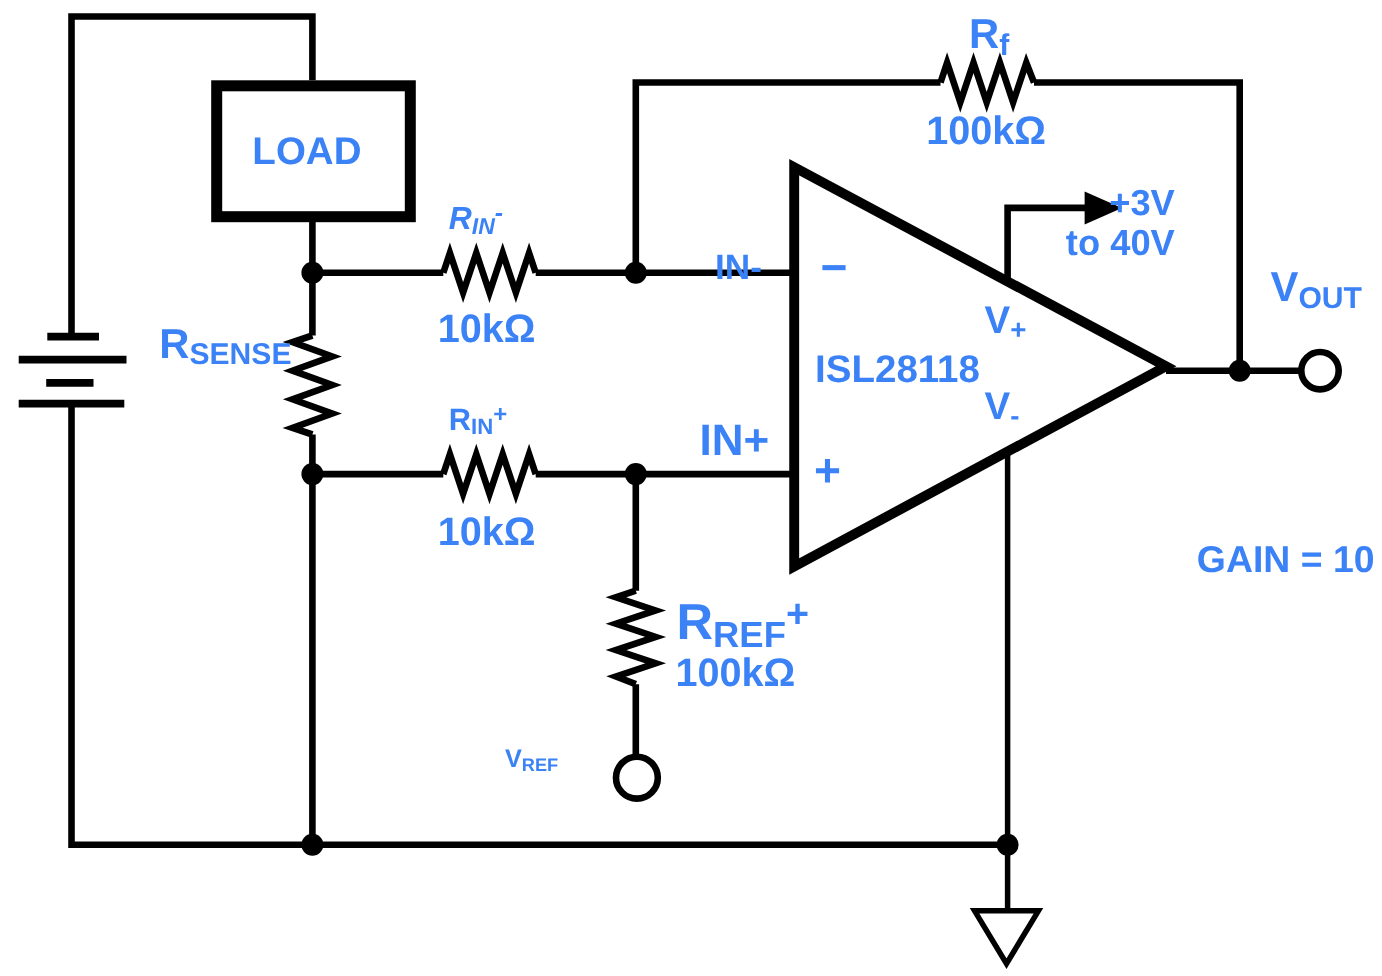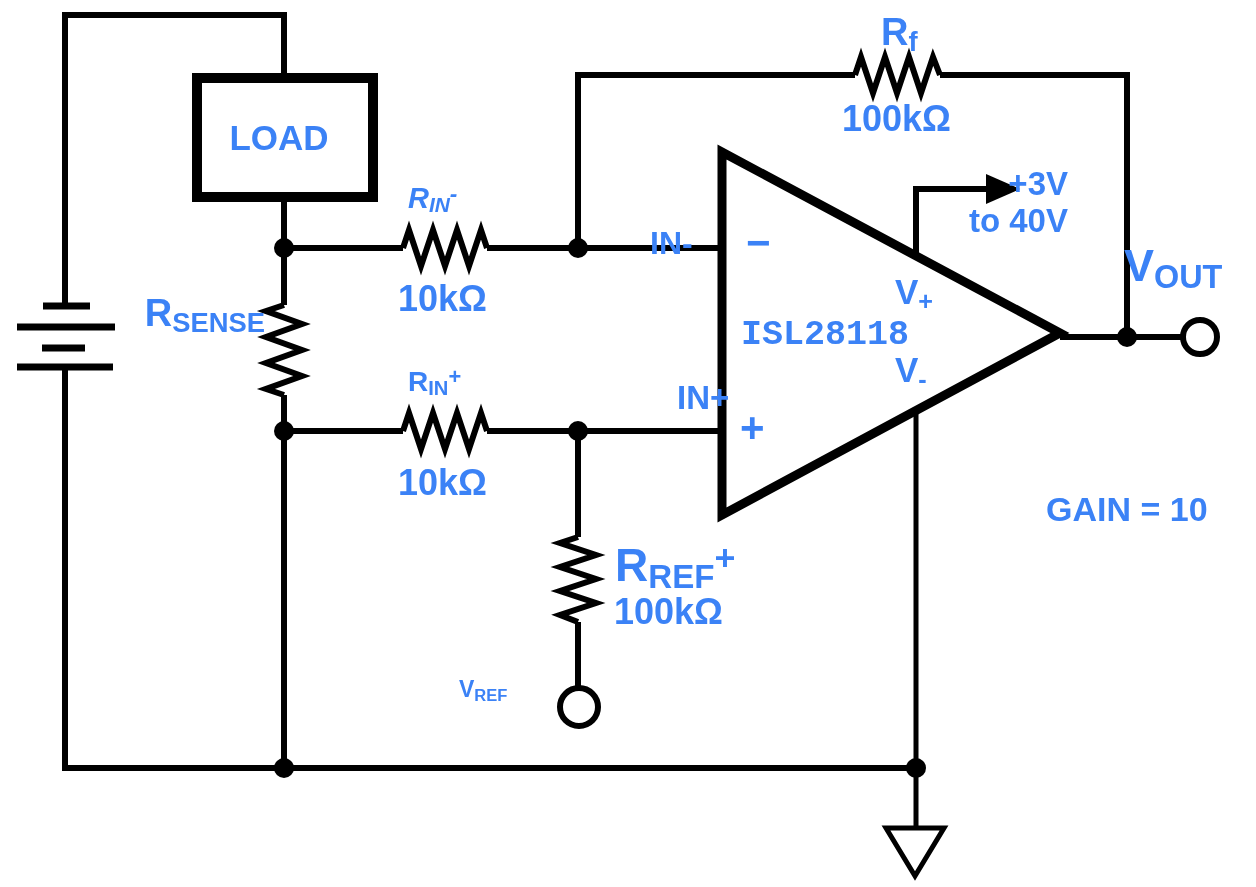--- a/index.html
+++ b/index.html
@@ -93,36 +93,36 @@
   <div class="lbl right" style="left:100px;top:294px;width:165px;font-size:38px;text-align:right;"><span>R</span><span class="sub">SENSE</span></div>
 
   <div class="lbl" style="left:408px;top:183px;font-size:29px;font-style:italic;"><span>R</span><span class="sub">IN</span><span class="supmark">-</span></div>
   <div class="lbl" style="left:398px;top:281px;font-size:36px;">10kΩ</div>
 
   <div class="lbl" style="left:650px;top:207px;font-size:32px;margin-top:20px;">IN-</div>
 
   <div class="lbl" style="left:408px;top:366px;font-size:28px;"><span>R</span><span class="sub">IN</span><span class="supmark">+</span></div>
   <div class="lbl" style="left:398px;top:465px;font-size:36px;">10kΩ</div>
 
-  <div class="lbl" style="left:677px;top:381px;font-size:33px;">IN+</div>
+  <div class="lbl" style="left:636px;top:381px;font-size:40px;">IN+</div>
 
   <div class="lbl" style="left:881px;top:13px;font-size:38px;"><span>R</span><span class="sub">f</span></div>
   <div class="lbl" style="left:842px;top:101px;font-size:36px;">100kΩ</div>
 
-  <div class="lbl" style="left:741px;top:318px;font-size:35px;font-family:Liberation Mono, monospace;">ISL28118</div>
+  <div class="lbl" style="left:741px;top:318px;font-size:35px;">ISL28118</div>
   <div class="lbl" style="left:746px;top:222px;font-size:42px;">−</div>
   <div class="lbl" style="left:740px;top:407px;font-size:42px;">+</div>
 
   <div class="lbl" style="left:895px;top:274px;font-size:35px;"><span>V</span><span class="sub">+</span></div>
   <div class="lbl" style="left:895px;top:352px;font-size:35px;"><span>V</span><span class="sub">-</span></div>
 
   <div class="lbl right" style="left:933px;top:165px;width:135px;font-size:33px;line-height:37px;"><span>+3V</span><br><span>to 40V</span></div>
 
-  <div class="lbl" style="left:1124px;top:243px;font-size:45px;"><span>V</span><span class="sub">OUT</span></div>
+  <div class="lbl" style="left:1155px;top:243px;font-size:38px;"><span>V</span><span class="sub">OUT</span></div>
 
   <div class="lbl" style="left:615px;top:541px;font-size:46px;"><span>R</span><span class="sub">REF</span><span class="supmark">+</span></div>
   <div class="lbl" style="left:614px;top:594px;font-size:36px;">100kΩ</div>
 
   <div class="lbl" style="left:459px;top:678px;font-size:23px;"><span>V</span><span class="sub">REF</span></div>
 
-  <div class="lbl" style="left:1046px;top:492px;font-size:34px;">GAIN = 10</div>
+  <div class="lbl" style="left:1088px;top:492px;font-size:34px;">GAIN = 10</div>
 
 </div>
 
 </body></html>

